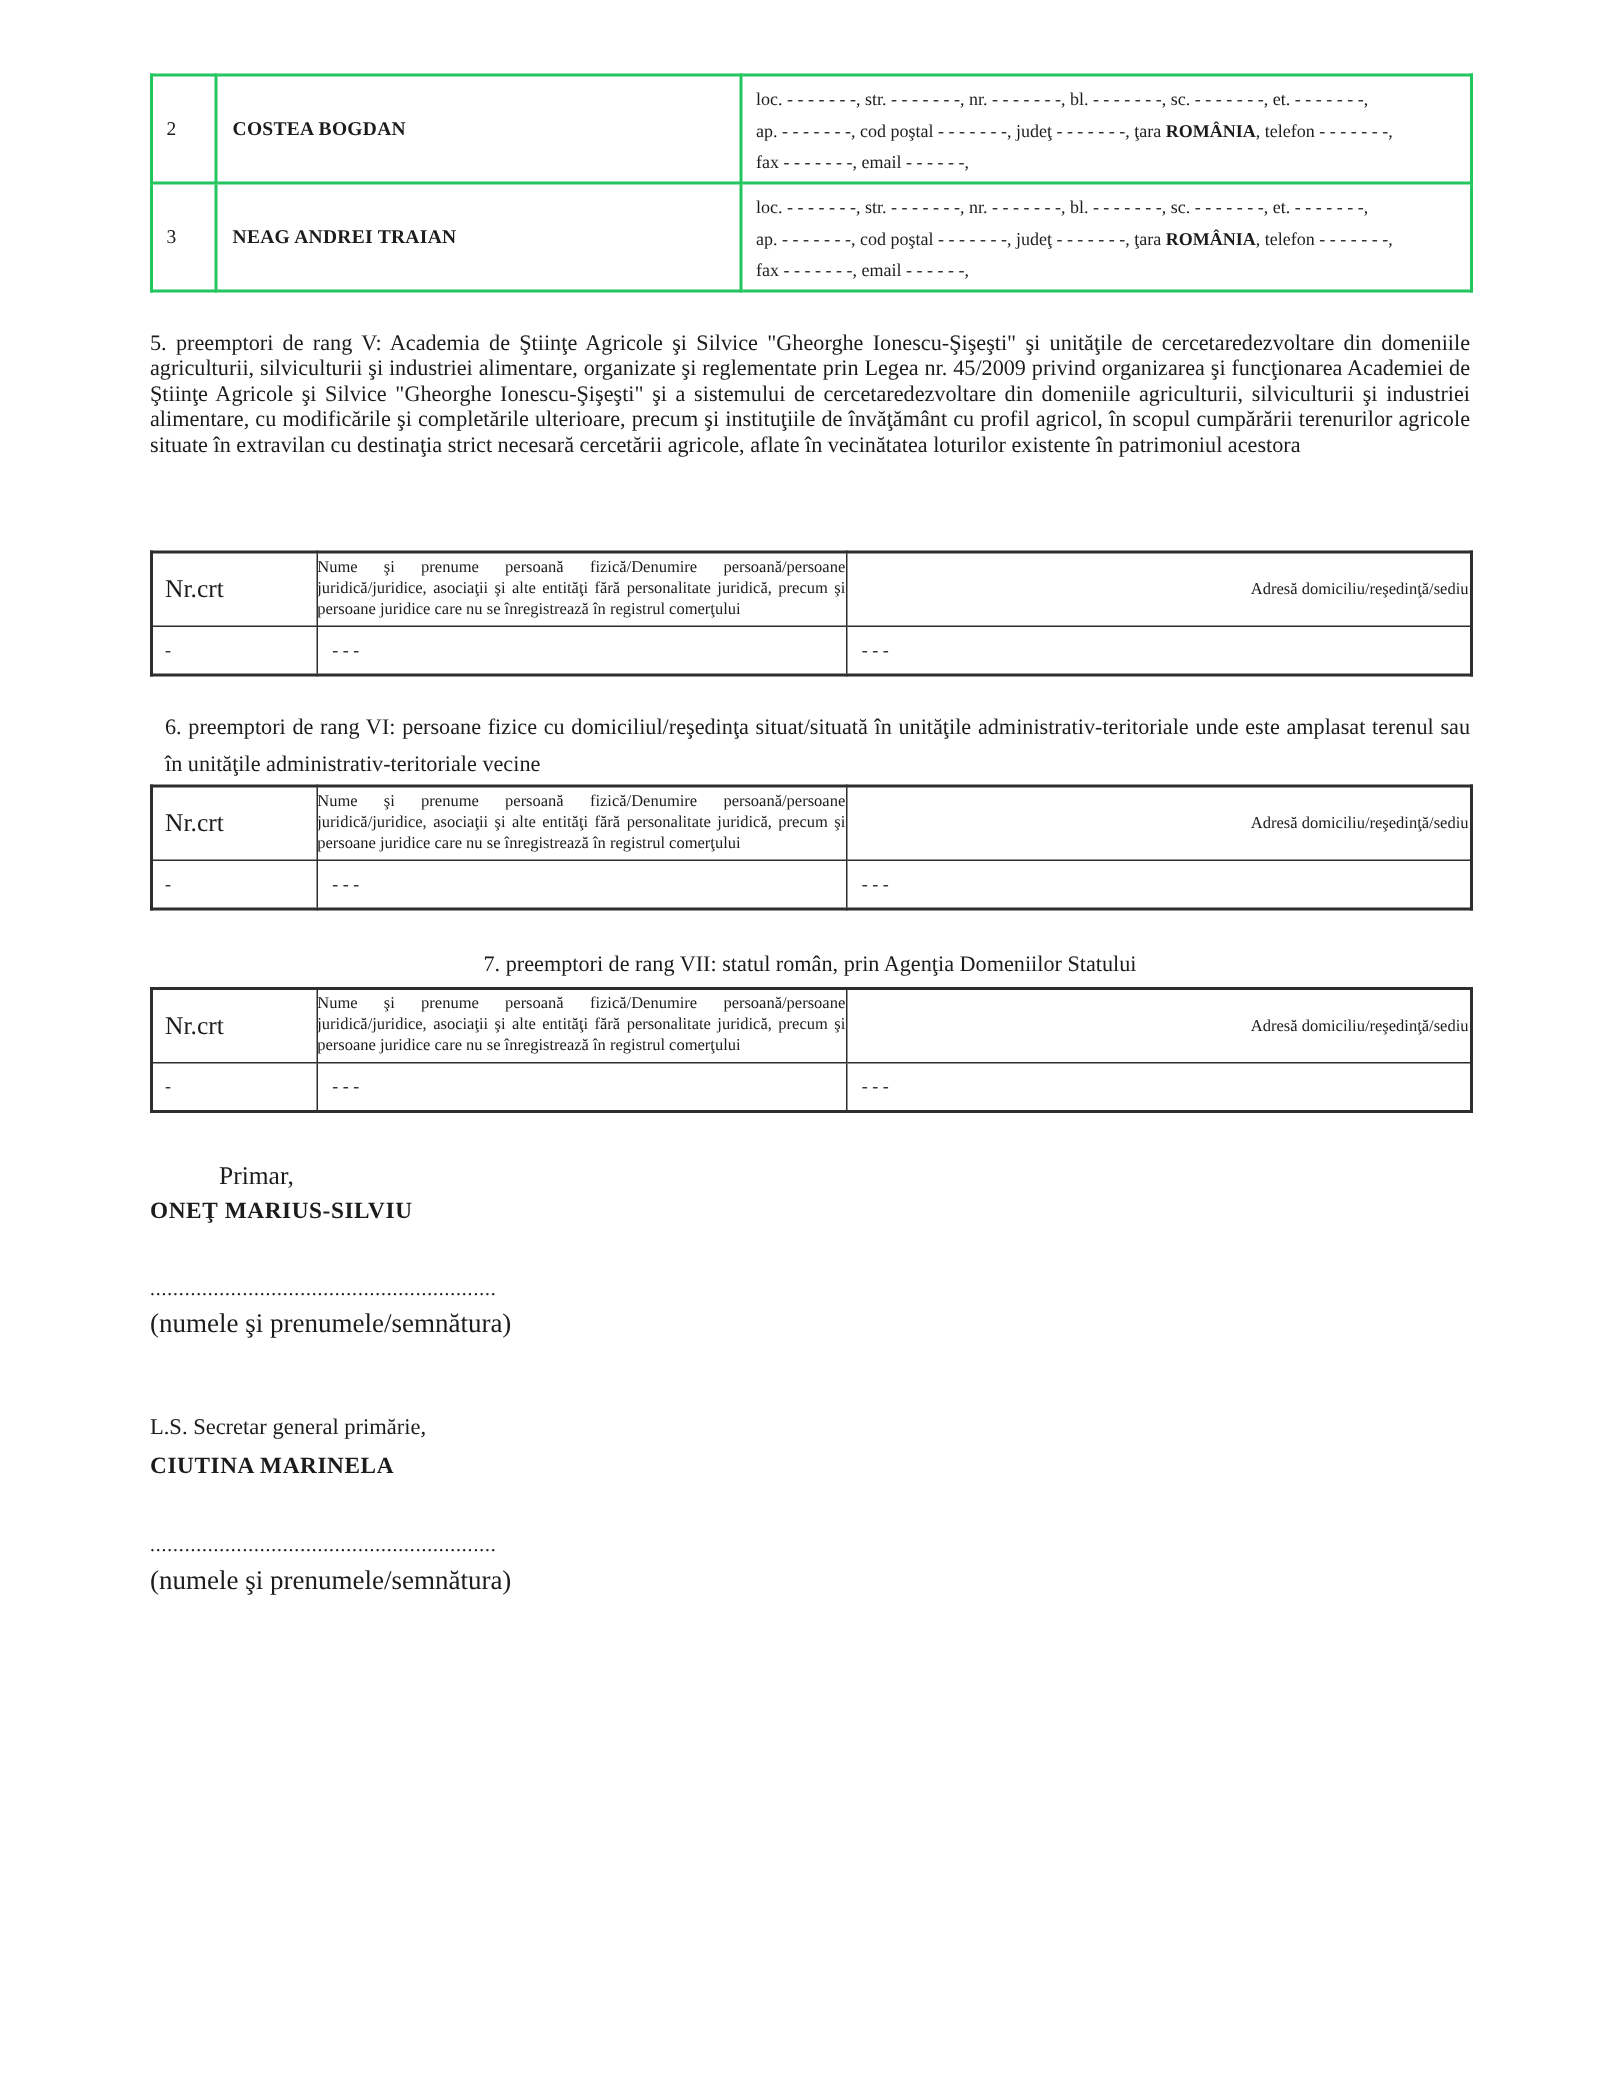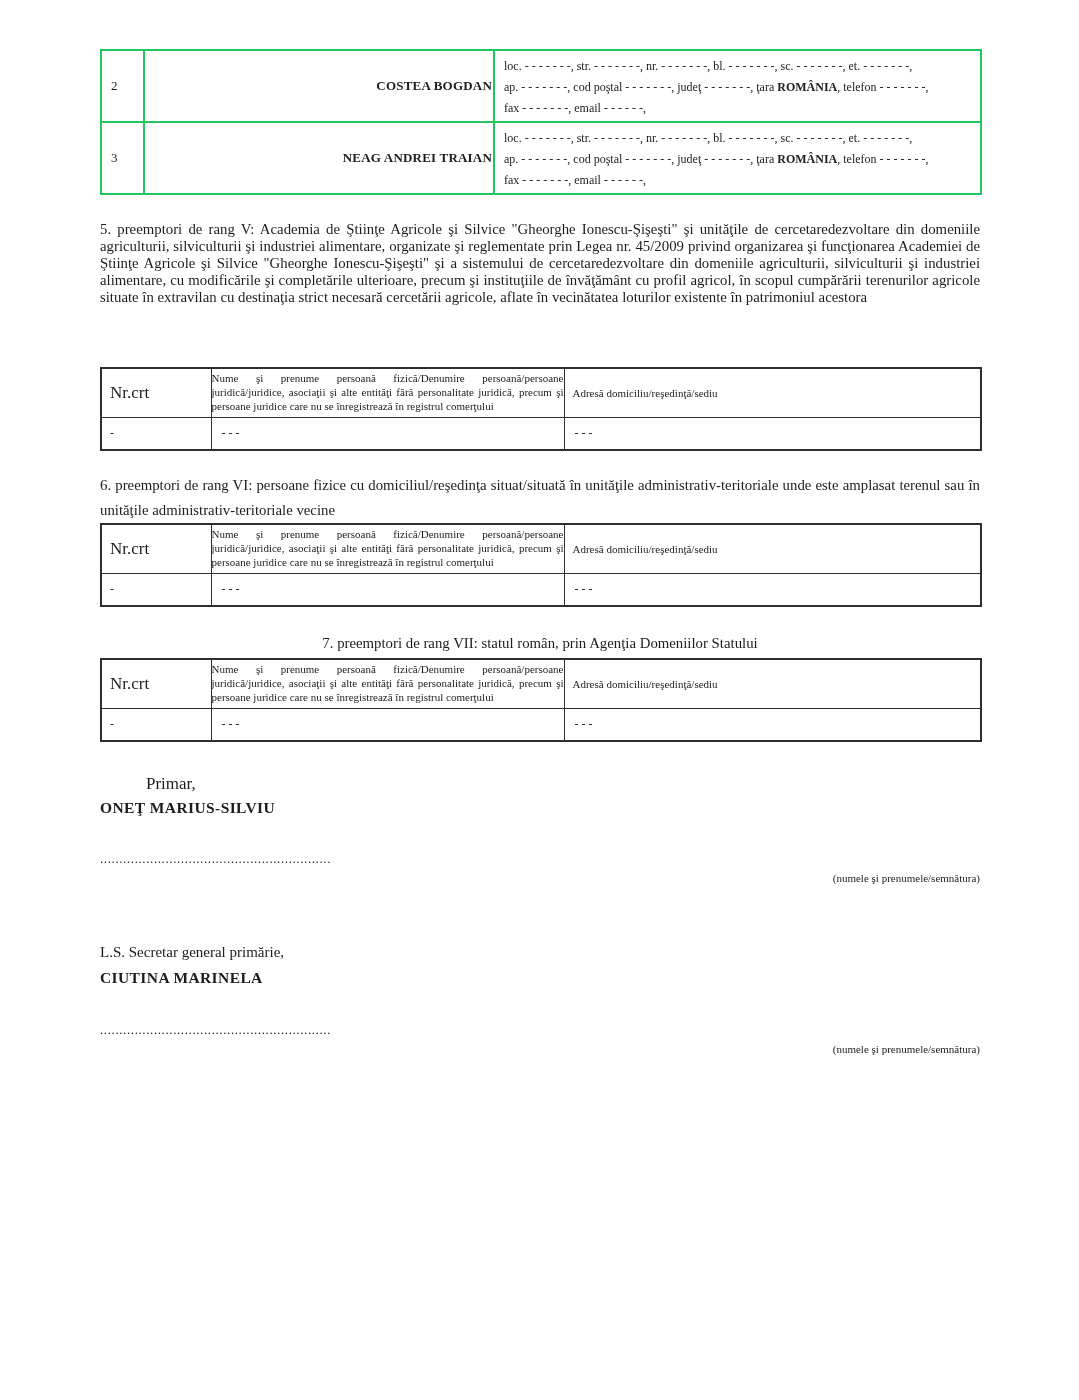--- a/index.html
+++ b/index.html
@@ -17,56 +17,56 @@
     left:100px;
     top:0;
     width:880px;
   }
   table { border-collapse:collapse; table-layout:fixed; width:880px; }
   td { overflow:hidden; }
 
   
   .top-table td { border:2px solid #22c55e; }
   .top-table .cell-nr { padding-left:9px; font-size:13px; vertical-align:middle; }
-  .top-table .cell-name { padding-left:10px; font-size:13px; font-weight:bold; vertical-align:middle; letter-spacing:0.2px;text-align:right; }
+  .top-table .cell-name { padding-left:10px; font-size:13px; font-weight:bold; vertical-align:middle; letter-spacing:0.2px; }
   .top-table .cell-addr { padding:5px 8px 2px 9px; font-size:12px; line-height:21px; vertical-align:top; }
   .top-table .r1 td { height:62px; }
   .top-table .r2 td { height:63px; }
   .addr-line { white-space:nowrap; }
   .country { font-weight:bold; }
 
   
   .para {
     font-size:14.8px;
     line-height:17px;
     text-align:justify;
     margin:0;
   }
   .para-5 { margin-top:26px; height:146px; }
-  .para-6 { margin-top:22px; height:50px; line-height:25px; }
+  .para-6 { margin-top:22px; height:50px; line-height:25px;margin-left:10px; }
   .para-7 { margin-top:24px; height:25px; line-height:25px; text-align:center; }
 
   
   .rank-table { border:2px solid #2e2e2e; }
   .rank-table td { border:1px solid #2e2e2e; }
   .rank-table .h-nr { height:42px; padding-left:8px; font-size:17px; vertical-align:middle; }
   .rank-table .h-name { height:42px; padding:3px 0; font-size:11px; line-height:13.8px; text-align:justify; vertical-align:middle; }
-  .rank-table .h-addr { height:42px; padding-left:8px; font-size:11px; vertical-align:middle; }
+  .rank-table .h-addr { height:42px; padding-left:8px; font-size:11px; vertical-align:middle;text-align:right; }
   .rank-table .d-nr { height:29px; padding-left:8px; font-size:12px; vertical-align:middle; }
   .rank-table .d-name { height:29px; padding-left:10px; font-size:12px; vertical-align:middle; }
   .rank-table .d-addr { height:29px; padding-left:10px; font-size:12px; vertical-align:middle; }
   .rank-table-7 { margin-top:2px; }
 
   
   .place-date { margin-top:66px; height:22px; font-size:15.5px; font-weight:bold; letter-spacing:0.2px; }
   .sig-role-1 { margin-top:32px; height:25px; font-size:17px;margin-left:46px; }
   .sig-name { height:26px; font-size:15.5px; font-weight:bold; letter-spacing:0.4px; }
   .dots-line { margin-top:26px; height:18px; font-size:13px; letter-spacing:0.6px; width:250px; white-space:nowrap; overflow:hidden; }
   .dots-line-2 { margin-top:27px; }
-  .sig-caption { margin-top:3px; height:20px; font-size:11px;text-align:right; }
+  .sig-caption { margin-top:3px; height:20px; font-size:18px; }
   .sig-role-2 { margin-top:52px; height:25px; font-size:15px; }
 </style>
 </head>
 <body>
 
 <div class="page">
   <div class="content">
 
     <table class="top-table" style="margin-top:49px;">
       <colgroup>

